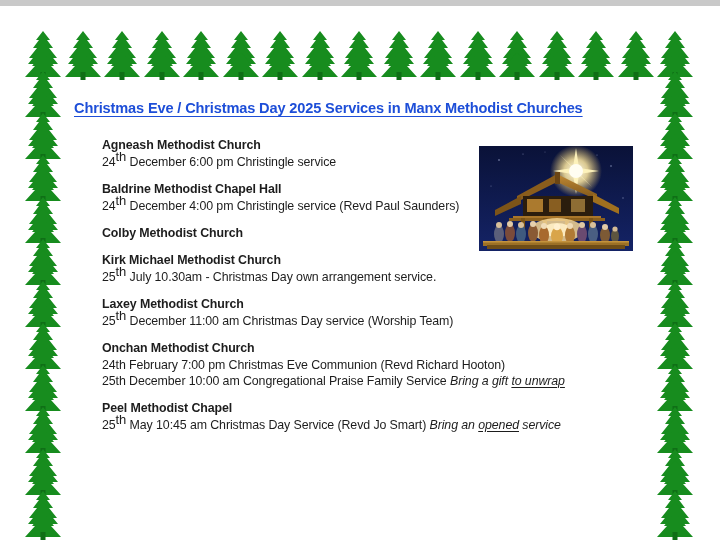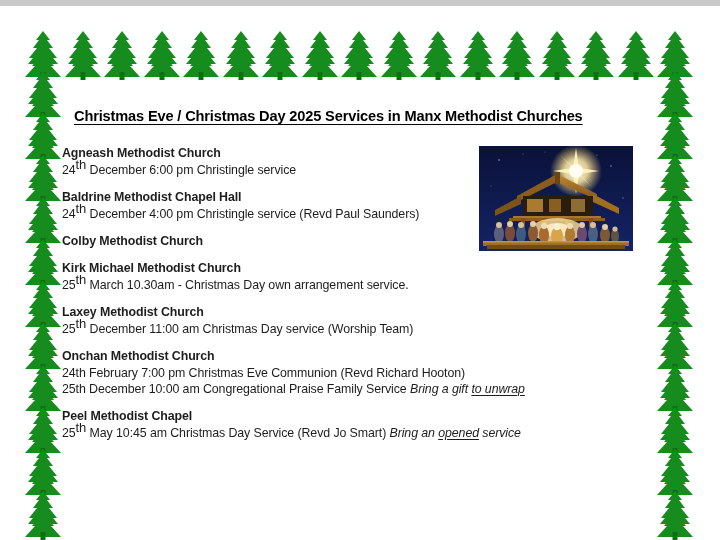--- a/index.html
+++ b/index.html
@@ -49,30 +49,31 @@
   #content {
     position: absolute;
     left: 62px;
     top: 86px;
     width: 586px;
   }
 
   #doc-title {
     font-size: 14.6px;
     font-weight: bold;
-    color: #000000;
+    color: #1d4ed8;
     text-decoration: underline;
     text-underline-offset: 3px;
     letter-spacing: -0.15px;
     white-space: nowrap;
-    margin: 16px 0 22px 12px;
+    margin: 8px 0 22px 12px;
   }
 
   .entry {
     margin-bottom: 13px;
+    margin-left: 40px;
   }
   .church-name {
     font-size: 12.4px;
     font-weight: bold;
     color: #1d1d1d;
     margin: 0 0 3px 0;
     letter-spacing: -0.1px;
   }
   .service-line {
     font-size: 12.4px;
@@ -613,21 +614,21 @@
         </div>
         <div class="entry">
           <div class="church-name">Baldrine Methodist Chapel Hall</div>
           <div class="service-line"><span>24</span><sup>th</sup><span> December 4:00 pm Christingle service (Revd Paul Saunders)</span></div>
         </div>
         <div class="entry">
           <div class="church-name">Colby Methodist Church</div>
         </div>
         <div class="entry">
           <div class="church-name">Kirk Michael Methodist Church</div>
-          <div class="service-line"><span>25</span><sup>th</sup><span> March 10.30am - Christmas Day own arrangement service.</span></div>
+          <div class="service-line"><span>25</span><sup>th</sup><span> July 10.30am - Christmas Day own arrangement service.</span></div>
         </div>
         <div class="entry">
           <div class="church-name">Laxey Methodist Church</div>
           <div class="service-line"><span>25</span><sup>th</sup><span> December 11:00 am Christmas Day service (Worship Team)</span></div>
         </div>
         <div class="entry">
           <div class="church-name">Onchan Methodist Church</div>
           <div class="service-line"><span>24th</span><span> February 7:00 pm Christmas Eve Communion (Revd Richard Hooton)</span></div>
           <div class="service-line"><span>25th</span><span> December 10:00 am Congregational Praise Family Service </span><span class="em-note">Bring a gift </span><span class="em-note-u">to unwrap</span></div>
         </div>

